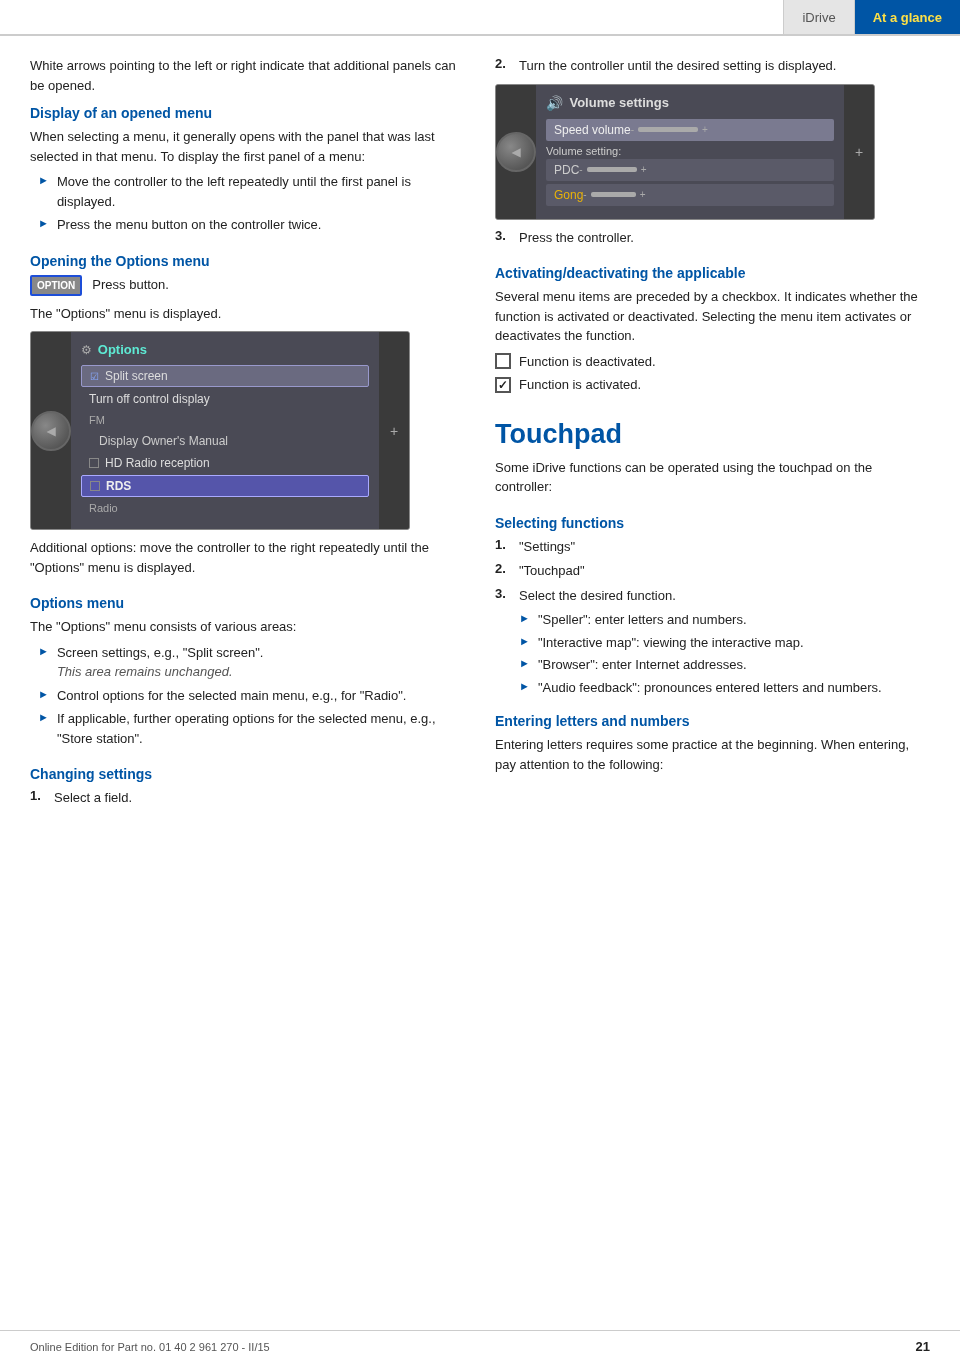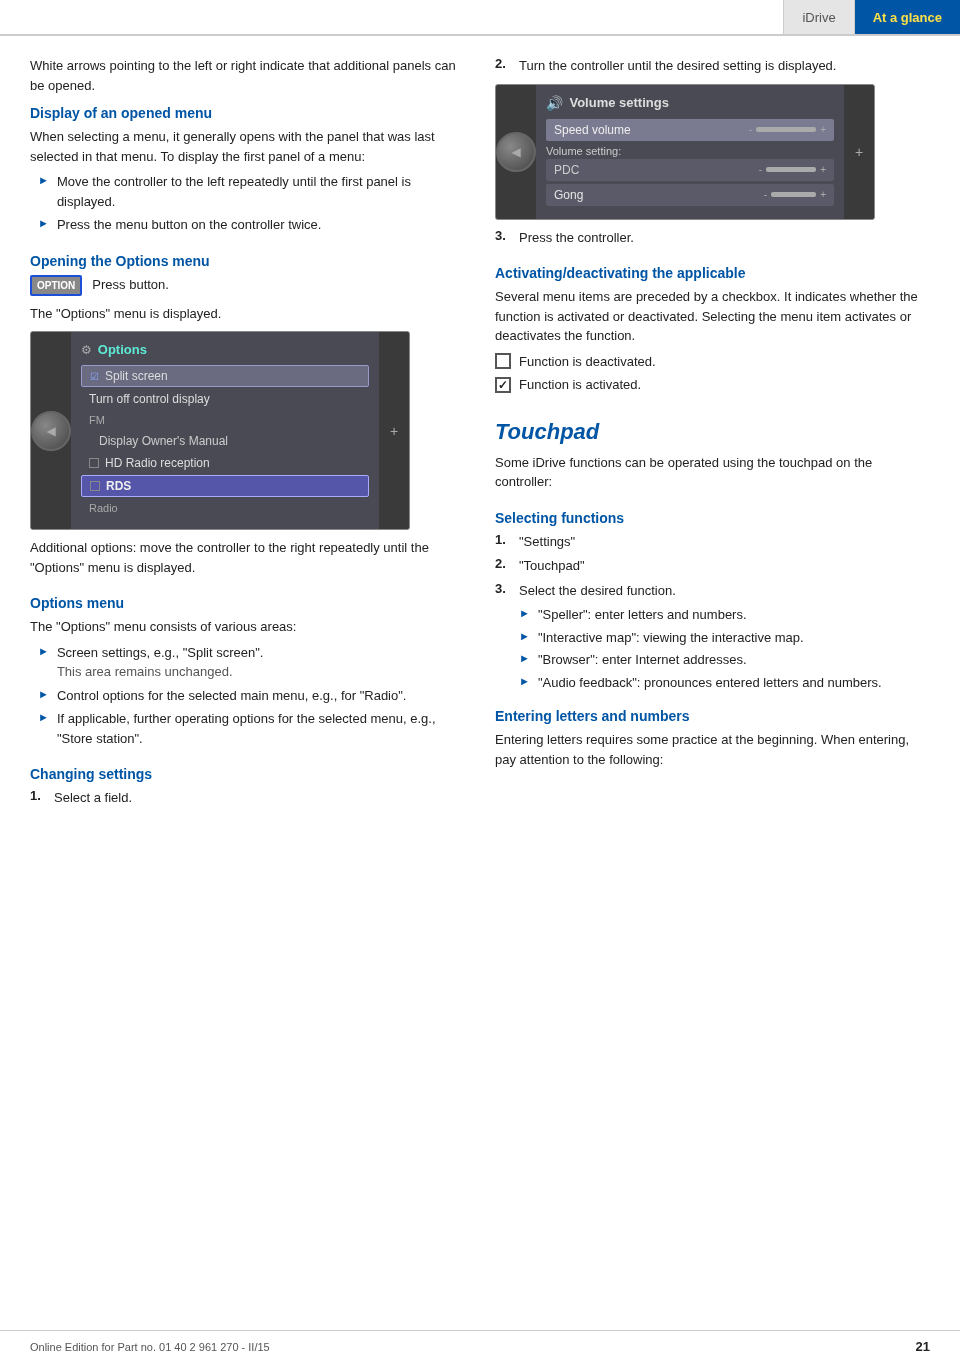--- a/index.html
+++ b/index.html
@@ -69,25 +69,24 @@
       margin-bottom: 6px;
       margin-top: 18px;
     }
 
     .section-heading.first {
       margin-top: 0;
     }
 
     .touchpad-heading {
       color: #0055a5;
-      font-size: 22px;
+      font-size: 27px;
       font-weight: bold;
       margin-bottom: 8px;
       margin-top: 24px;
-      font-style: italic;
     }
 
     
     .body-text {
       font-size: 13px;
       line-height: 1.5;
       margin-bottom: 6px;
     }
 
     
@@ -153,21 +152,20 @@
     .vol-icon {
       margin-right: 6px;
       font-size: 14px;
     }
     .vol-item {
       background: #5a5a68;
       padding: 4px 8px;
       margin-bottom: 3px;
       display: flex;
       align-items: center;
-      justify-content: space-between;
       border-radius: 2px;
     }
     .vol-item.highlighted {
       background: #7a7a90;
     }
     .vol-bar {
       display: flex;
       align-items: center;
       gap: 4px;
     }
@@ -419,21 +417,21 @@
     <p class="body-text">Additional options: move the controller to the right repeatedly until the "Options" menu is displayed.</p>
 
     <div class="section-heading">Options menu</div>
     <p class="body-text">The "Options" menu consists of various areas:</p>
 
     <div class="bullet-item">
       <span class="bullet-arrow">►</span>
       <div>
         <span class="bullet-text">Screen settings, e.g., "Split screen".</span>
         <br>
-        <span class="bullet-text" style="color:#555;">This area remains unchanged.</span>
+        <span class="bullet-text" style="color:#555;font-style:italic;">This area remains unchanged.</span>
       </div>
     </div>
     <div class="bullet-item">
       <span class="bullet-arrow">►</span>
       <span class="bullet-text">Control options for the selected main menu, e.g., for "Radio".</span>
     </div>
     <div class="bullet-item">
       <span class="bullet-arrow">►</span>
       <span class="bullet-text">If applicable, further operating options for the selected menu, e.g., "Store station".</span>
     </div>
@@ -476,21 +474,21 @@
           <div class="vol-label-section">Volume setting:</div>
           <div class="vol-item">
             <span style="color:#ccc;font-size:12px;">PDC</span>
             <div class="vol-bar">
               <span style="color:#aaa;font-size:10px;">-</span>
               <div class="vol-bar-inner" style="width:50px;"></div>
               <span style="color:#aaa;font-size:10px;">+</span>
             </div>
           </div>
           <div class="vol-item">
-            <span style="color:#e5e5e5;font-size:12px;">Gong</span>
+            <span style="color:#eab308;font-size:12px;">Gong</span>
             <div class="vol-bar">
               <span style="color:#aaa;font-size:10px;">-</span>
               <div class="vol-bar-inner" style="width:45px;"></div>
               <span style="color:#aaa;font-size:10px;">+</span>
             </div>
           </div>
         </div>
         <div class="screen-right-btn">
           <span class="plus-icon">+</span>
         </div>

